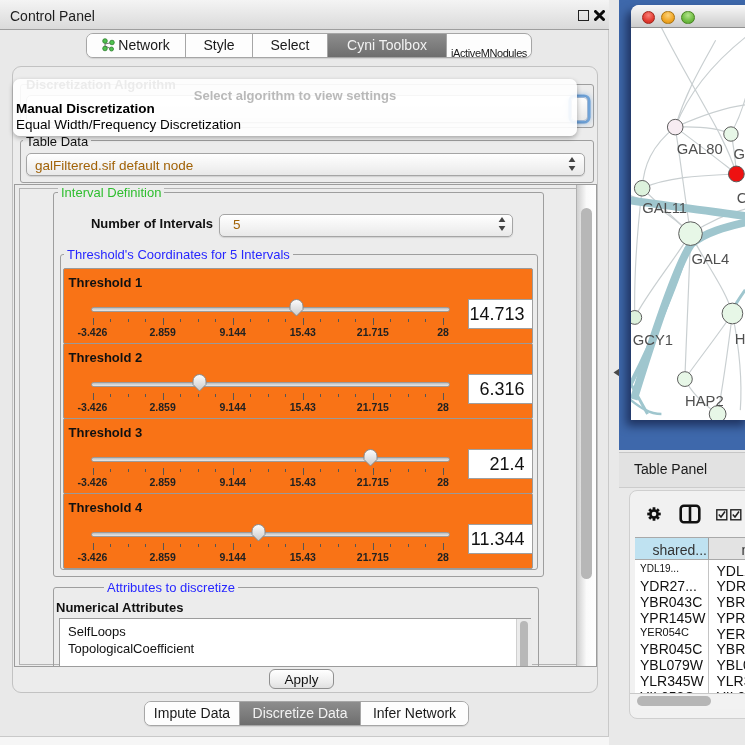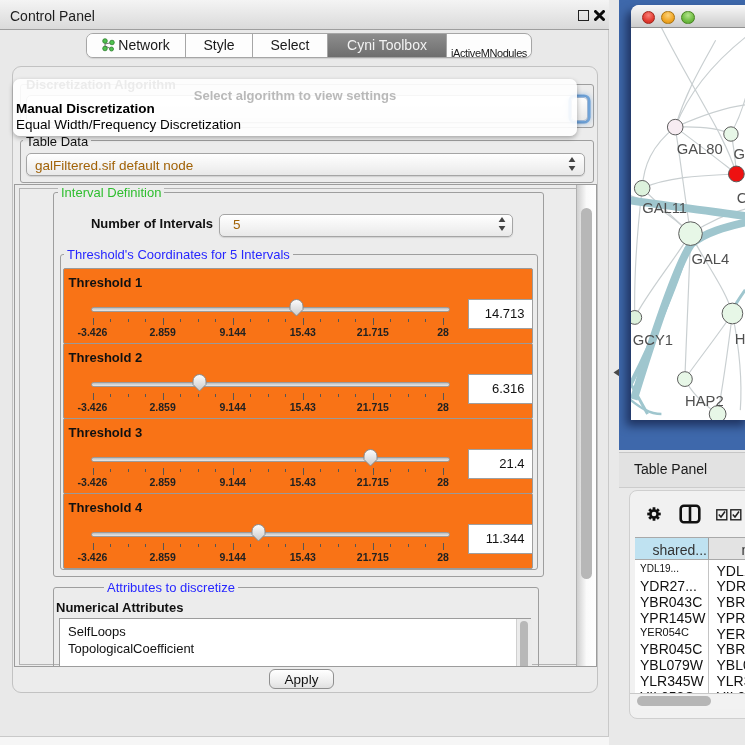--- a/index.html
+++ b/index.html
@@ -9,21 +9,21 @@
   .grp{position:absolute;border:1px solid #9e9e9e;border-radius:3px;}
   .gl{position:absolute;font-size:13px;background:#ececec;padding:0 3px;white-space:nowrap;}
   .combo{position:absolute;background:linear-gradient(#ffffff,#f2f2f2 60%,#e9e9e9);
          border:1px solid #a5a5a5;border-radius:5px;box-shadow:0 1px 1px rgba(0,0,0,0.12);}
   .ctext{position:absolute;font-size:13.5px;color:#a16207;white-space:nowrap;}
   .thbox{position:absolute;left:47.5px;width:468px;height:74px;border:1px solid #9a9a9a;border-radius:2px;background:#f97316;}
   .thlabel{position:absolute;left:5px;top:6px;font-size:13px;font-weight:bold;color:#111;}
   .track{position:absolute;left:27px;top:37.5px;width:357px;height:3.5px;border:1px solid #9b9b9b;
          border-radius:3px;background:linear-gradient(#bdbdbd,#e9e9e9);}
   .valbox{position:absolute;left:404px;top:30px;width:56px;height:28px;background:#ffffff;
-          border:1px solid #9f9f9f;font-size:13px;color:#111;text-align:right;
+          border:1px solid #9f9f9f;font-size:18px;color:#111;text-align:right;
           padding-right:7px;line-height:28px;box-sizing:content-box;}
   .seg{display:inline-block;height:23px;line-height:23px;font-size:14px;color:#1a1a1a;
        text-align:center;vertical-align:top;background:#fdfdfd;border-right:1px solid #a6a6a6;box-sizing:border-box;}
   .seg.sel{background:linear-gradient(#8d8d8d,#6e6e6e);color:#f2f2f2;}
   .nlabel{font-size:15px;fill:#4f4f4f;font-family:"Liberation Sans",sans-serif;}
 </style>
 </head>
 <body>
 
 <div class="abs" id="leftwin" style="left:0;top:0;width:609px;height:737px;background:#e9e9e9;border-right:1px solid #c9c9c9;box-sizing:border-box;">
@@ -262,20 +262,23 @@
       </div>
     </div>
 
     <div class="abs" style="left:561px;top:0;width:20.5px;height:483px;background:linear-gradient(to right,#cfcfcf,#fafafa 45%,#ffffff);border-left:1px solid #b0b0b0;">
       <div class="abs" style="left:4px;top:23px;width:10.5px;height:371px;background:#b7b7b7;border-radius:5.5px;"></div>
     </div>
   </div>
 
   <div class="abs" style="left:269px;top:669px;width:65px;height:20px;background:linear-gradient(#ffffff,#ececec 70%,#e0e0e0);border:1px solid #8f8f8f;border-radius:6px;text-align:center;line-height:19px;font-size:13.5px;color:#111;box-sizing:border-box;">Apply</div>
 
+  <div class="abs" style="left:144px;top:701px;width:323px;height:23px;border:1px solid #a6a6a6;border-radius:7px;overflow:hidden;background:#fdfdfd;box-shadow:0 1px 1px rgba(0,0,0,0.1);">
+    <div class="seg" style="width:95px;">Impute Data</div><div class="seg sel" style="width:121px;">Discretize Data</div><div class="seg" style="width:107px;border-right:none;">Infer Network</div>
+  </div>
 
   <div class="abs" style="left:0;top:736px;width:609px;height:9px;background:#f6f6f6;border-top:1px solid #c9c9c9;box-sizing:border-box;"></div>
 </div>
 
 <svg class="abs" style="left:612.5px;top:367.5px;" width="7" height="9" viewBox="0 0 7 9">
     <path d="M0.5,4.5 L6.5,0.5 L6.5,8.5 Z" fill="#4a4a4a"></path>
   </svg>
 
 <div class="abs" id="desktop" style="left:619px;top:0;width:126px;height:450px;background:#3e68ab;overflow:hidden;">
   <div class="abs" id="netwin" style="left:12px;top:5px;width:120px;height:415px;border-radius:8px 0 0 0;background:#fff;box-shadow:-5px 6px 10px rgba(0,0,25,0.5);overflow:hidden;">

